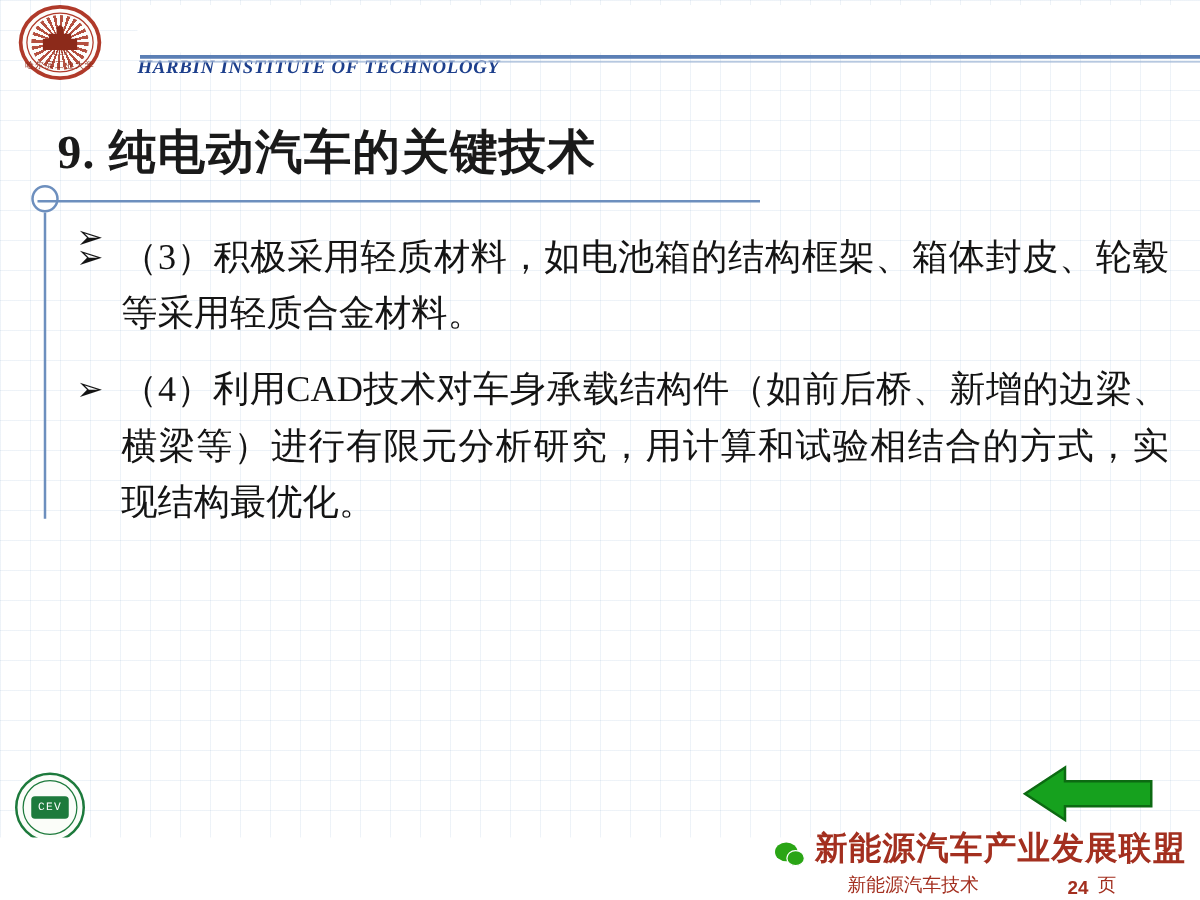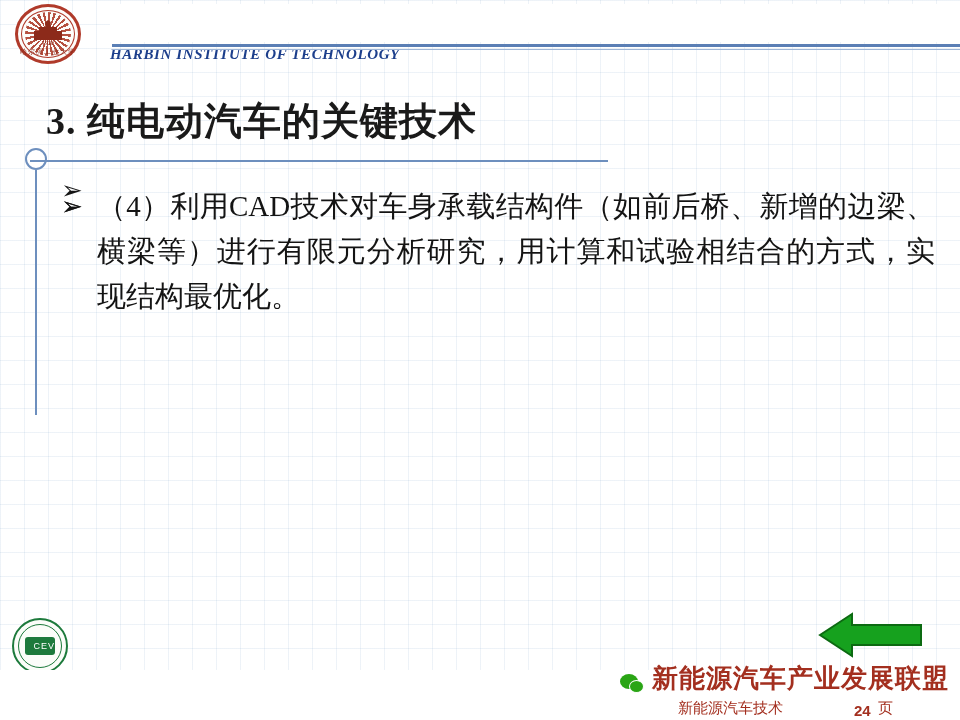--- a/index.html
+++ b/index.html
@@ -316,23 +316,23 @@
   }
   .seal .core {
     position: absolute;
     left: 13px; top: 19px;
     width: 30px; height: 18px;
     background: #1d7a3c;
     border-radius: 3px;
     color: #ffffff;
     font-size: 9px;
     line-height: 18px;
-    text-align: right;
+    text-align: center;
     letter-spacing: 1px;
-    font-family: Liberation Sans, sans-serif;
+    font-family: Liberation Mono, monospace;
   }
 </style>
 </head>
 <body>
 
 <div class="slide">
 
   <div class="header">
     <div class="header-bar"></div>
 
@@ -343,31 +343,32 @@
       <div class="bldg"></div>
       <div class="yr">1920</div>
       <div class="cn">哈尔滨工业大学</div>
     </div>
 
     <div class="hit-title">HARBIN INSTITUTE OF TECHNOLOGY</div>
     <div class="header-rule-1"></div>
     <div class="header-rule-2"></div>
   </div>
 
-  <div class="slide-title">3. 纯电动汽车的关键技术</div>
+  <div class="slide-title">9. 纯电动汽车的关键技术</div>
   <div class="title-knob"></div>
   <div class="title-rule"></div>
   <div class="left-rail"></div>
 
   <div class="body">
     <div class="bullet">
       <span class="marker">➢</span>
     </div>
     <div class="bullet">
       <span class="marker">➢</span>
+      <span>（3）积极采用轻质材料，如电池箱的结构框架、箱体封皮、轮毂等采用轻质合金材料。</span>
     </div>
     <div class="bullet">
       <span class="marker">➢</span>
       <span>（4）利用CAD技术对车身承载结构件（如前后桥、新增的边梁、横梁等）进行有限元分析研究，用计算和试验相结合的方式，实现结构最优化。</span>
     </div>
   </div>
 
   <div class="back-arrow">
     <svg width="105" height="46" viewBox="0 0 105 46">
       <polygon points="2,23 34,2 34,13 103,13 103,33 34,33 34,44" fill="#16a11e" stroke="#0c6a12" stroke-width="2"></polygon>

